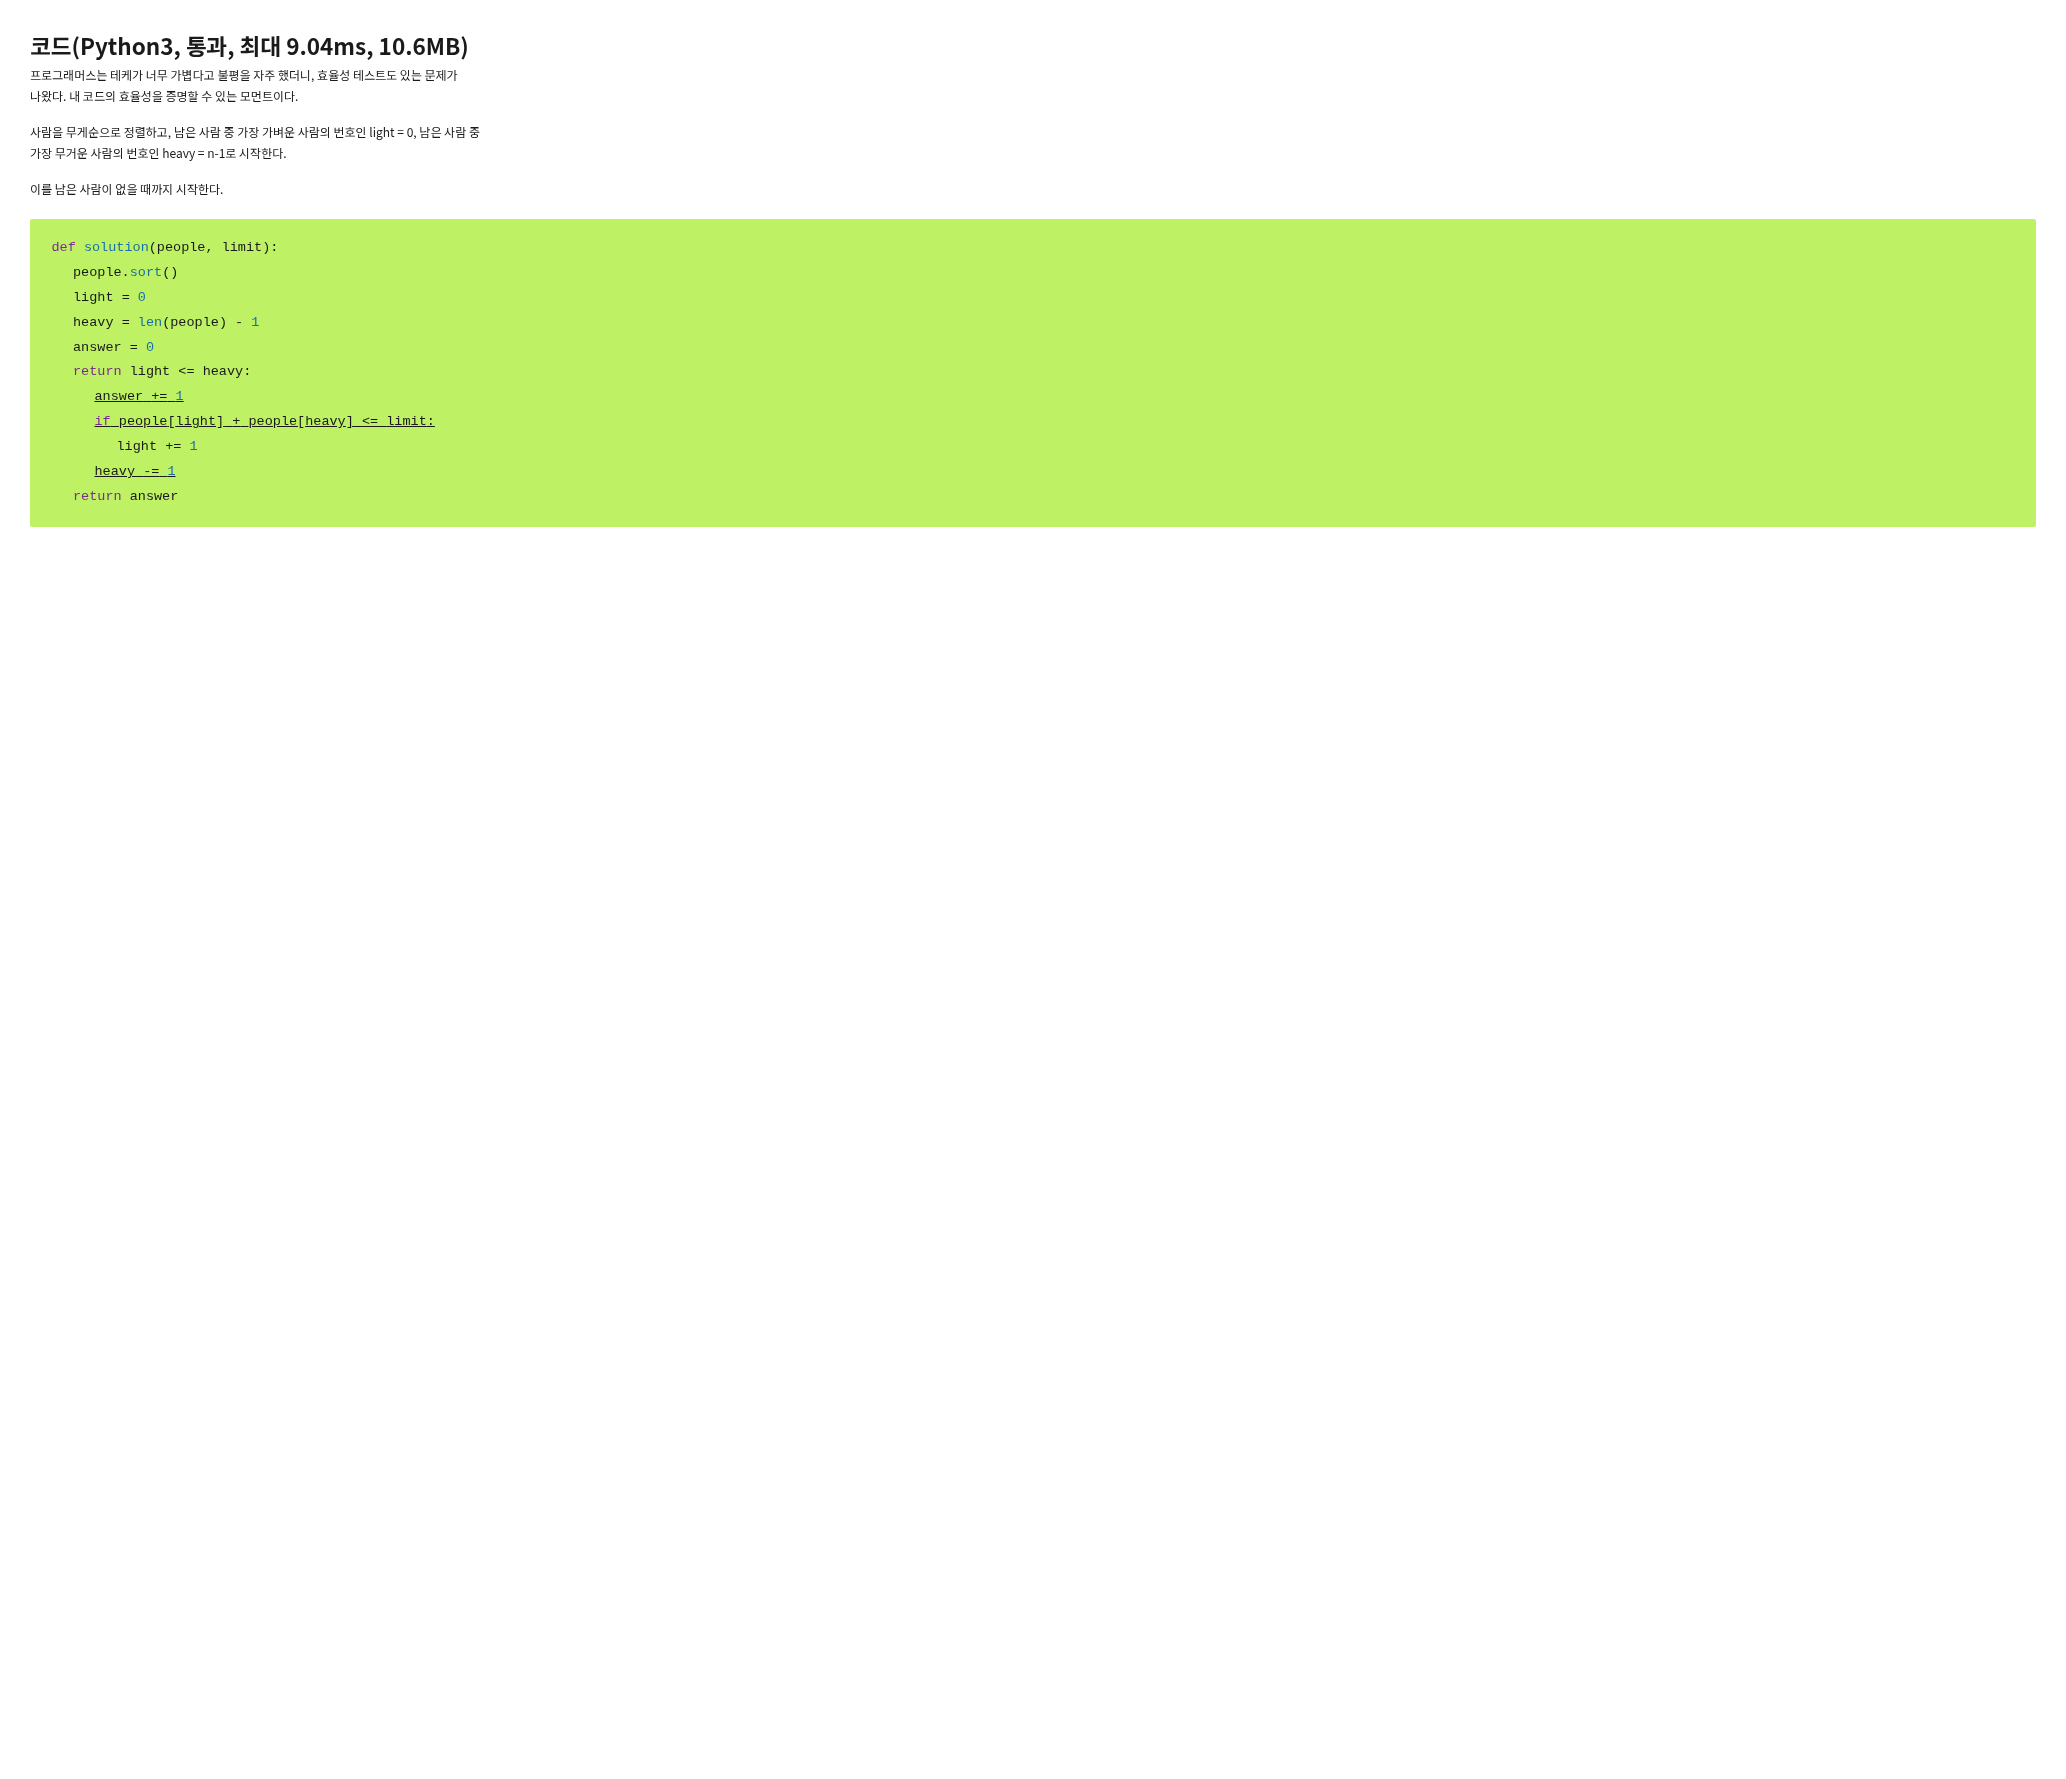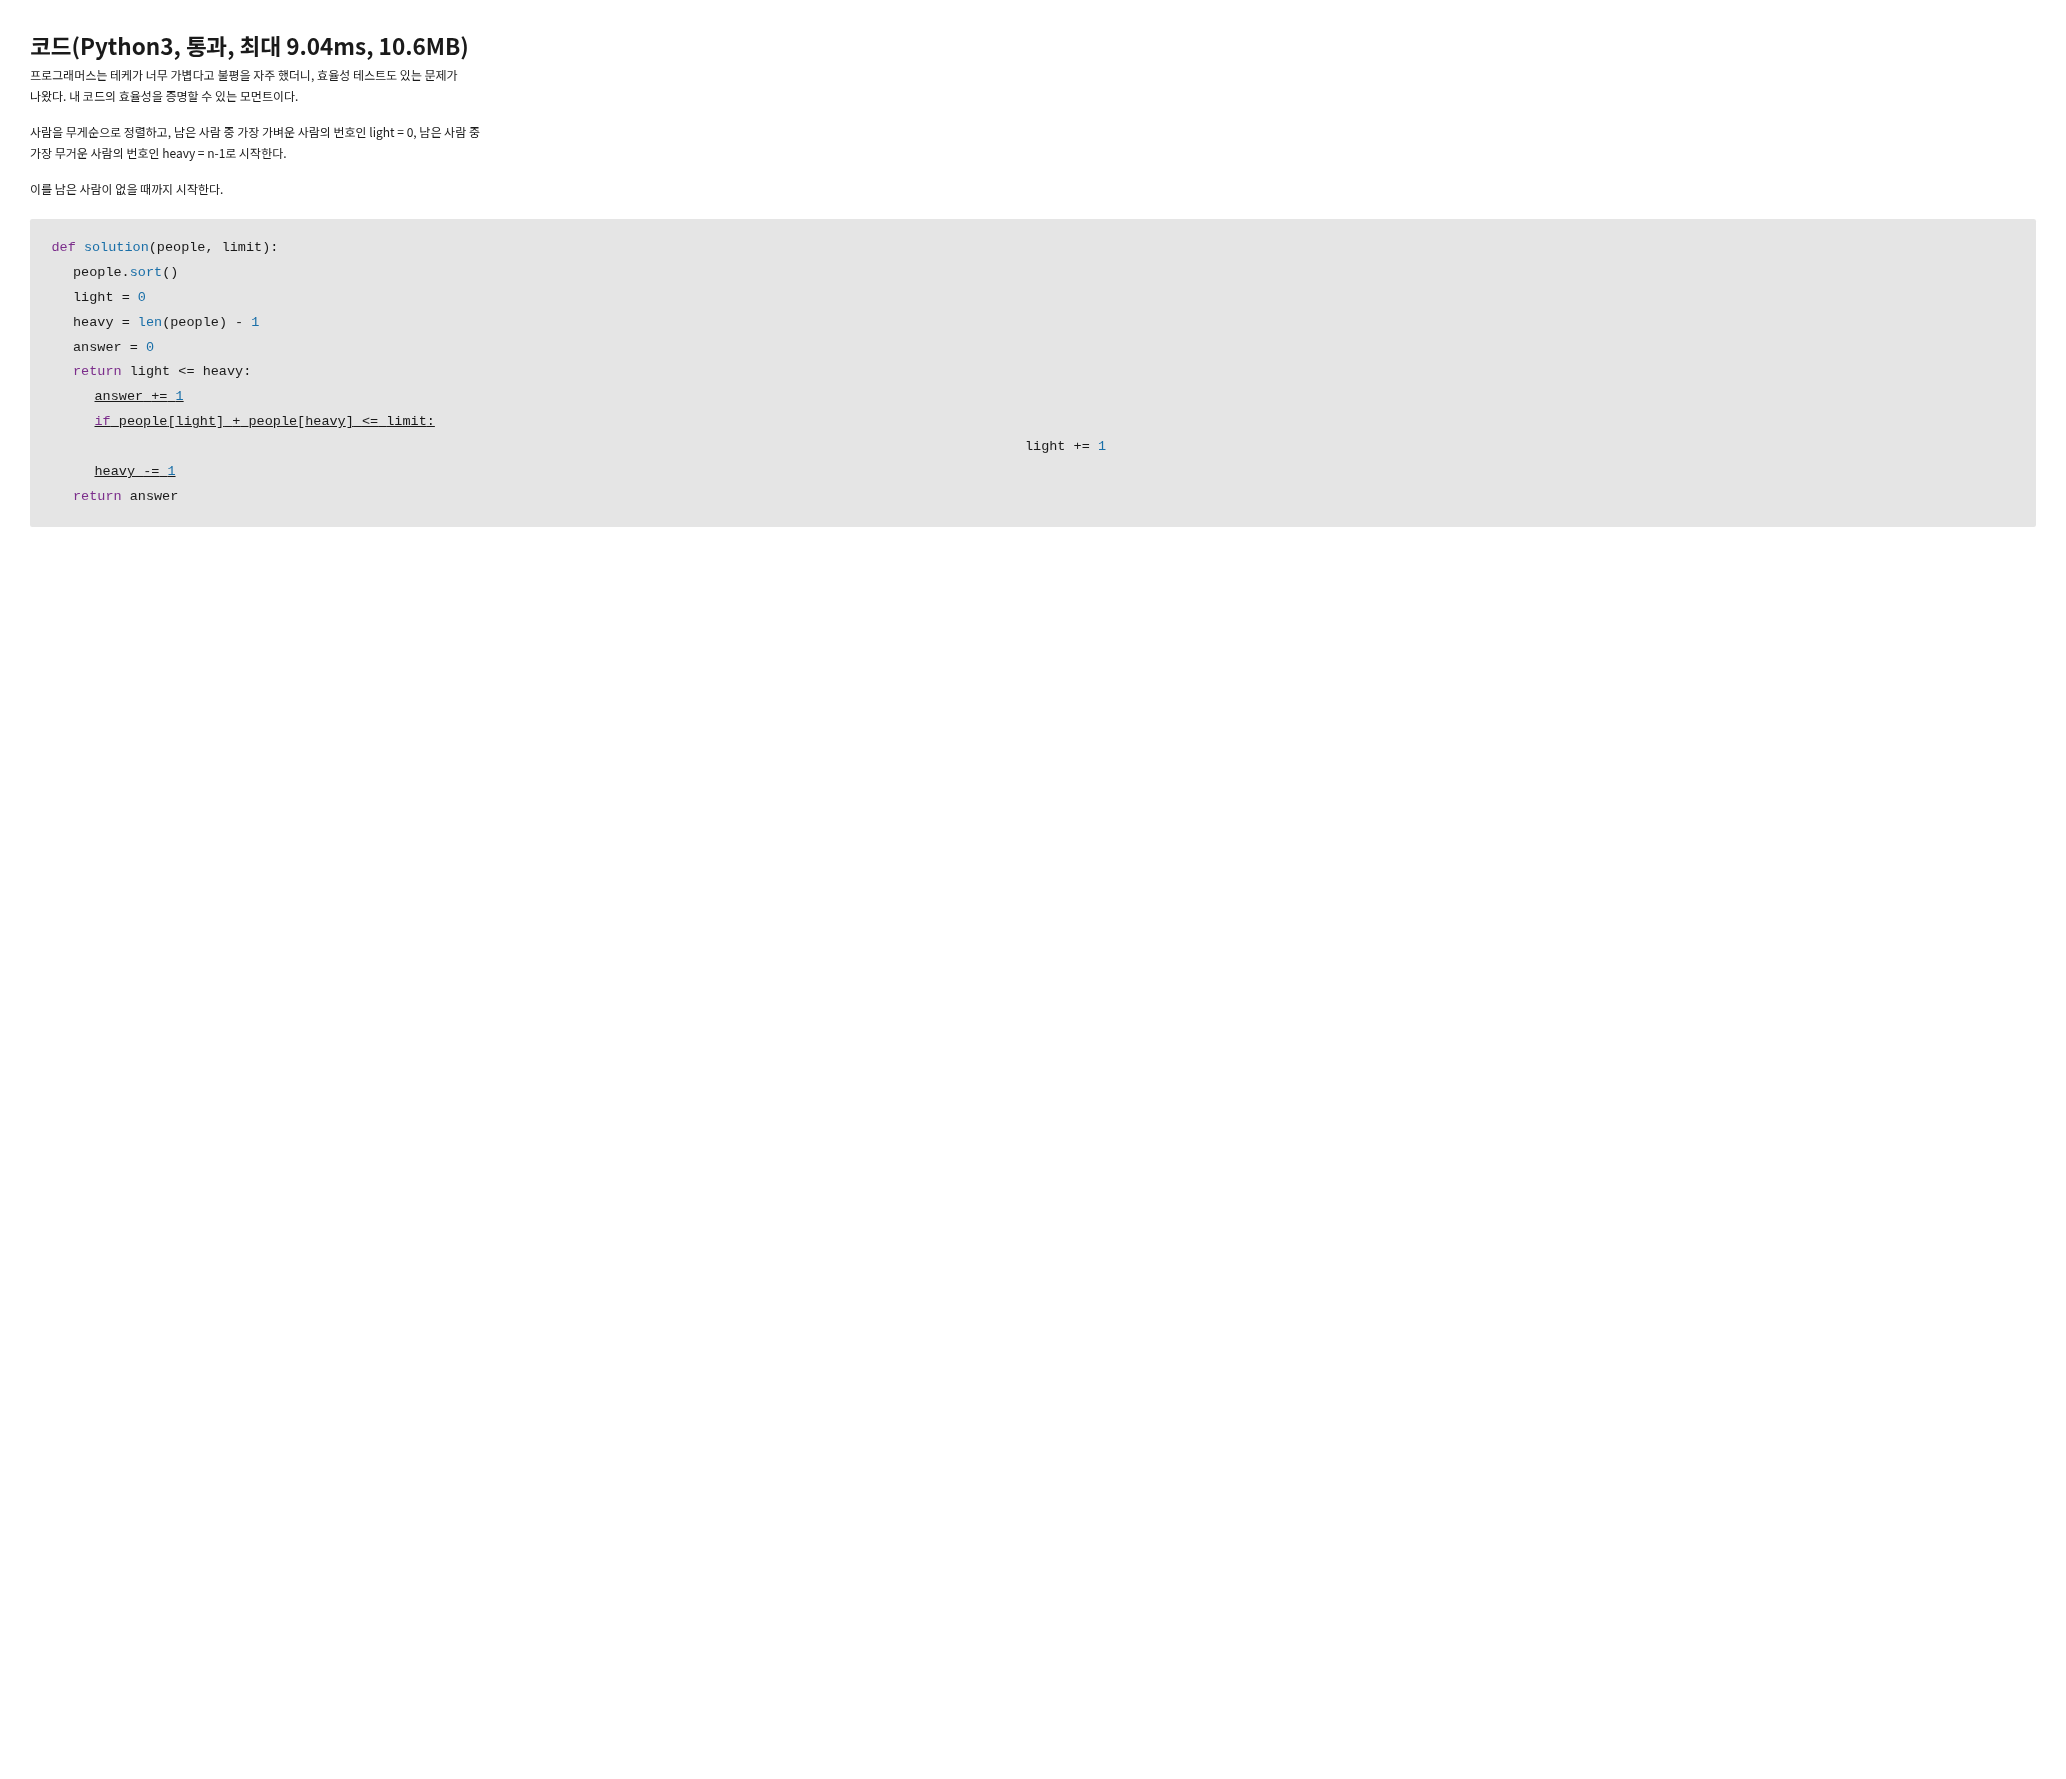--- a/index.html
+++ b/index.html
@@ -18,21 +18,21 @@
     }
 
     .paragraph {
       margin-bottom: 15px;
       font-size: 12px;
       line-height: 1.75;
       color: #1a1a1a;
     }
 
     .code-block {
-      background: #e5e5e5;
+      background: #bef264;
       border-radius: 2.2px;
       padding: 17px 21.5px;
       margin-top: 19.4px;
       font-family: 'Consolas', 'Courier New', monospace;
       font-size: 13.5px;
       line-height: 1.85;
       color: #1a1a1a;
     }
 
     .kw {
@@ -61,21 +61,20 @@
       font-family: Liberation Mono, monospace;
     }
 
     .indent2 {
       padding-left: 43px;
       text-decoration: underline;
     }
 
     .indent3 {
       padding-left: 65px;
-      text-align: center;
     }
 
     .code-line {
       display: block;
       white-space: pre;
     }
   </style>
 </head>
 <body>
 

